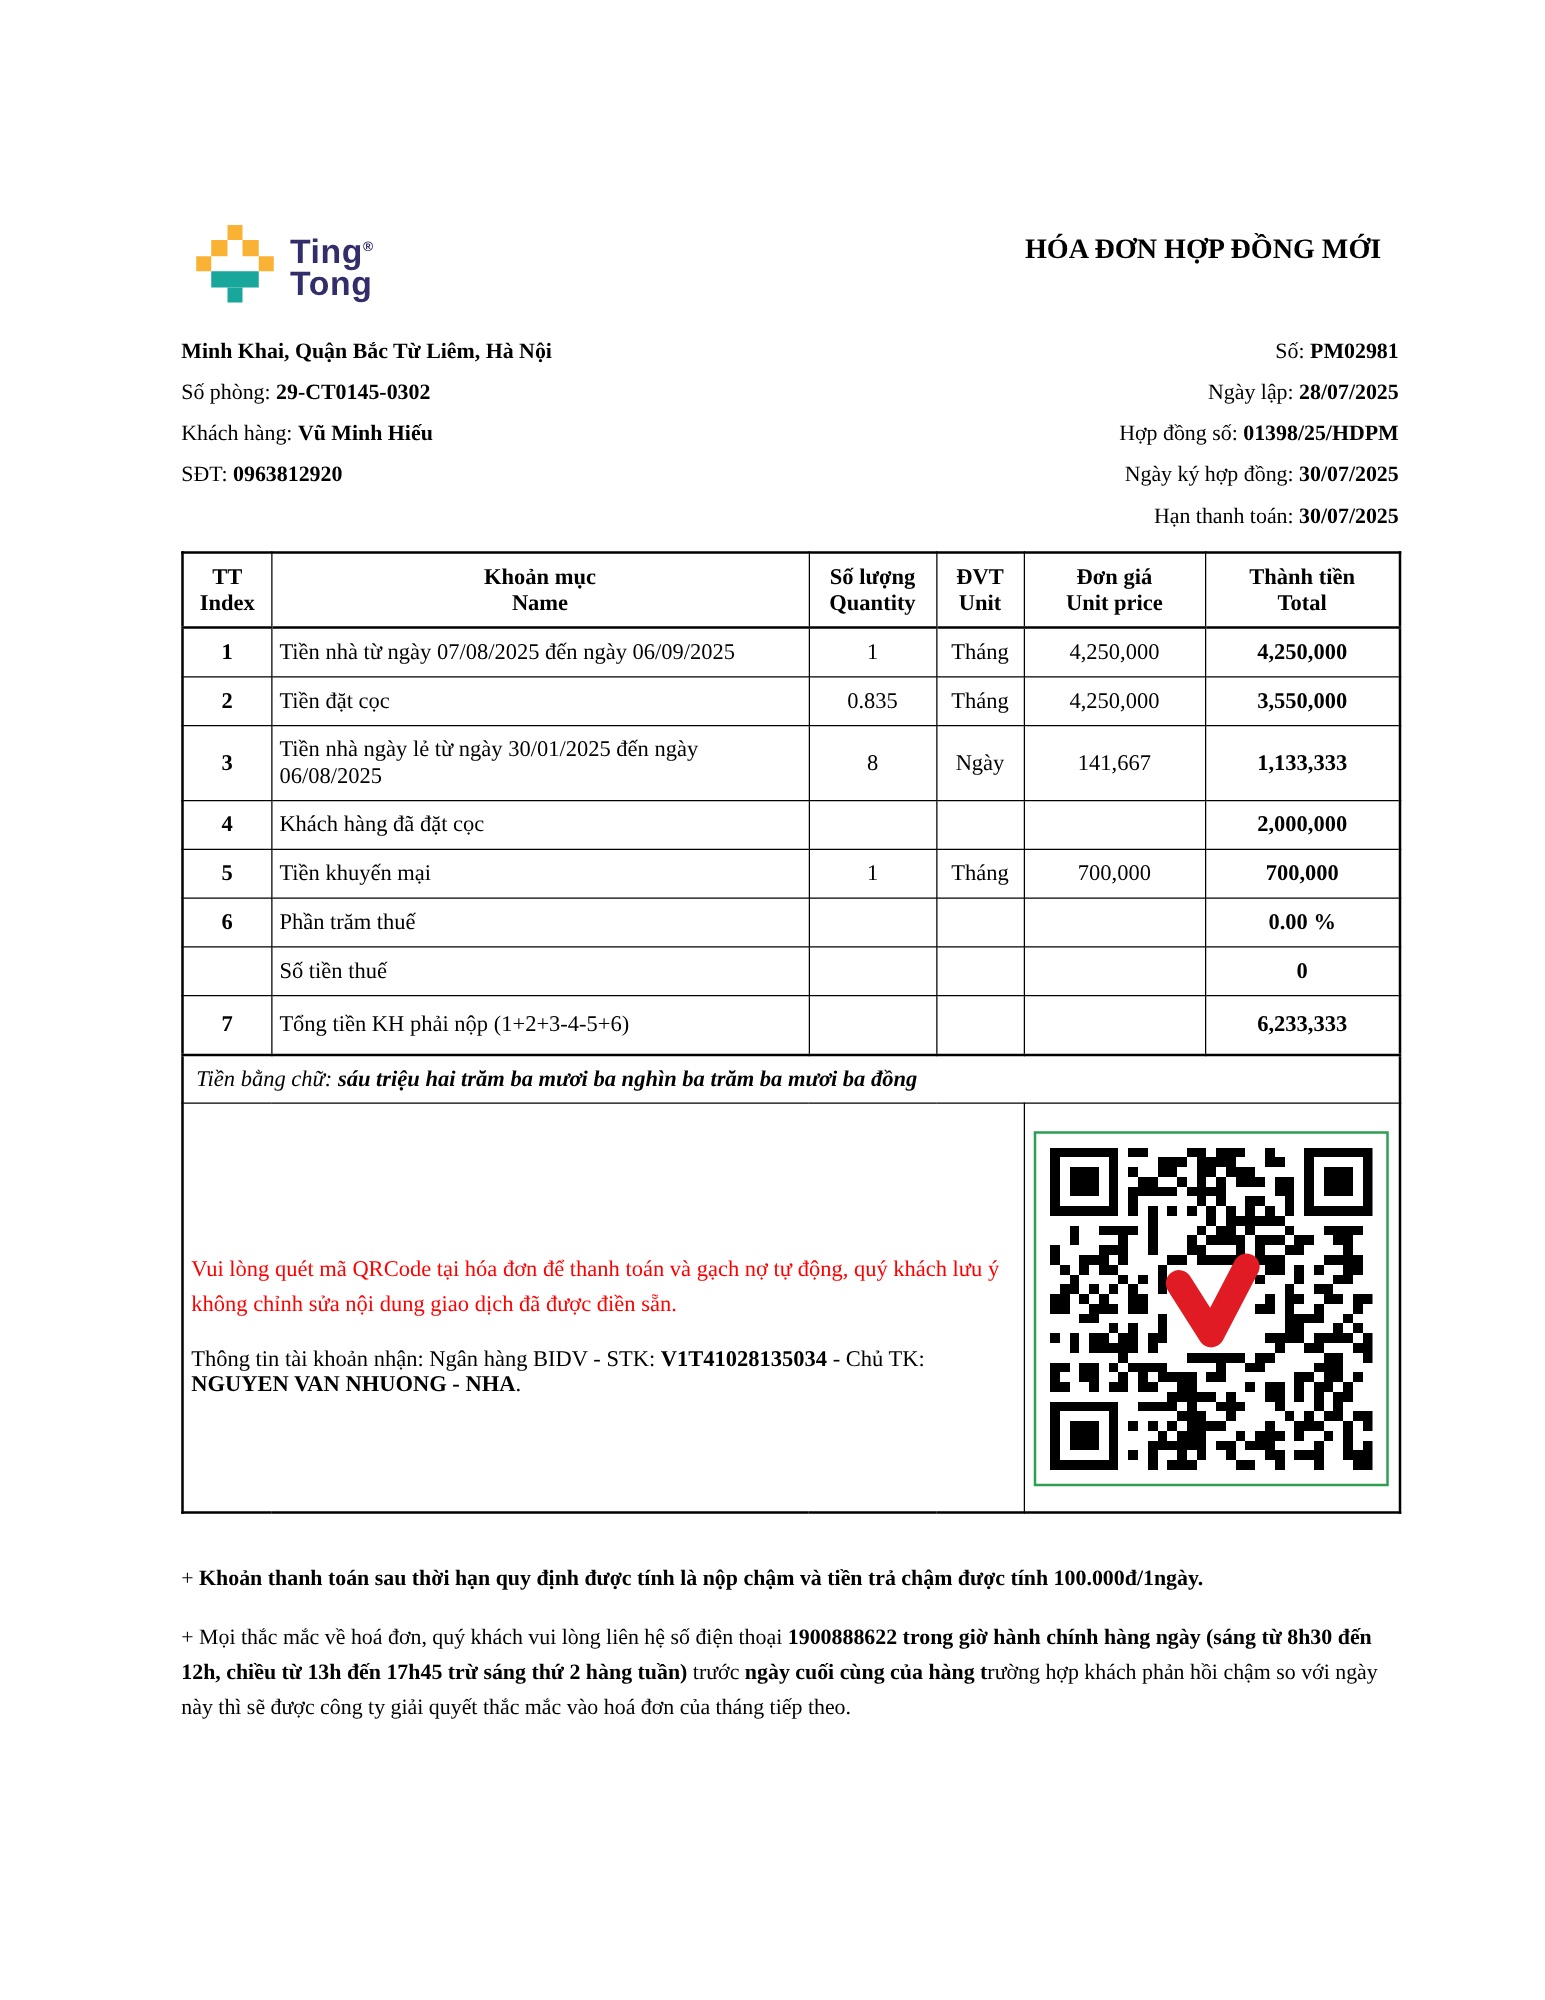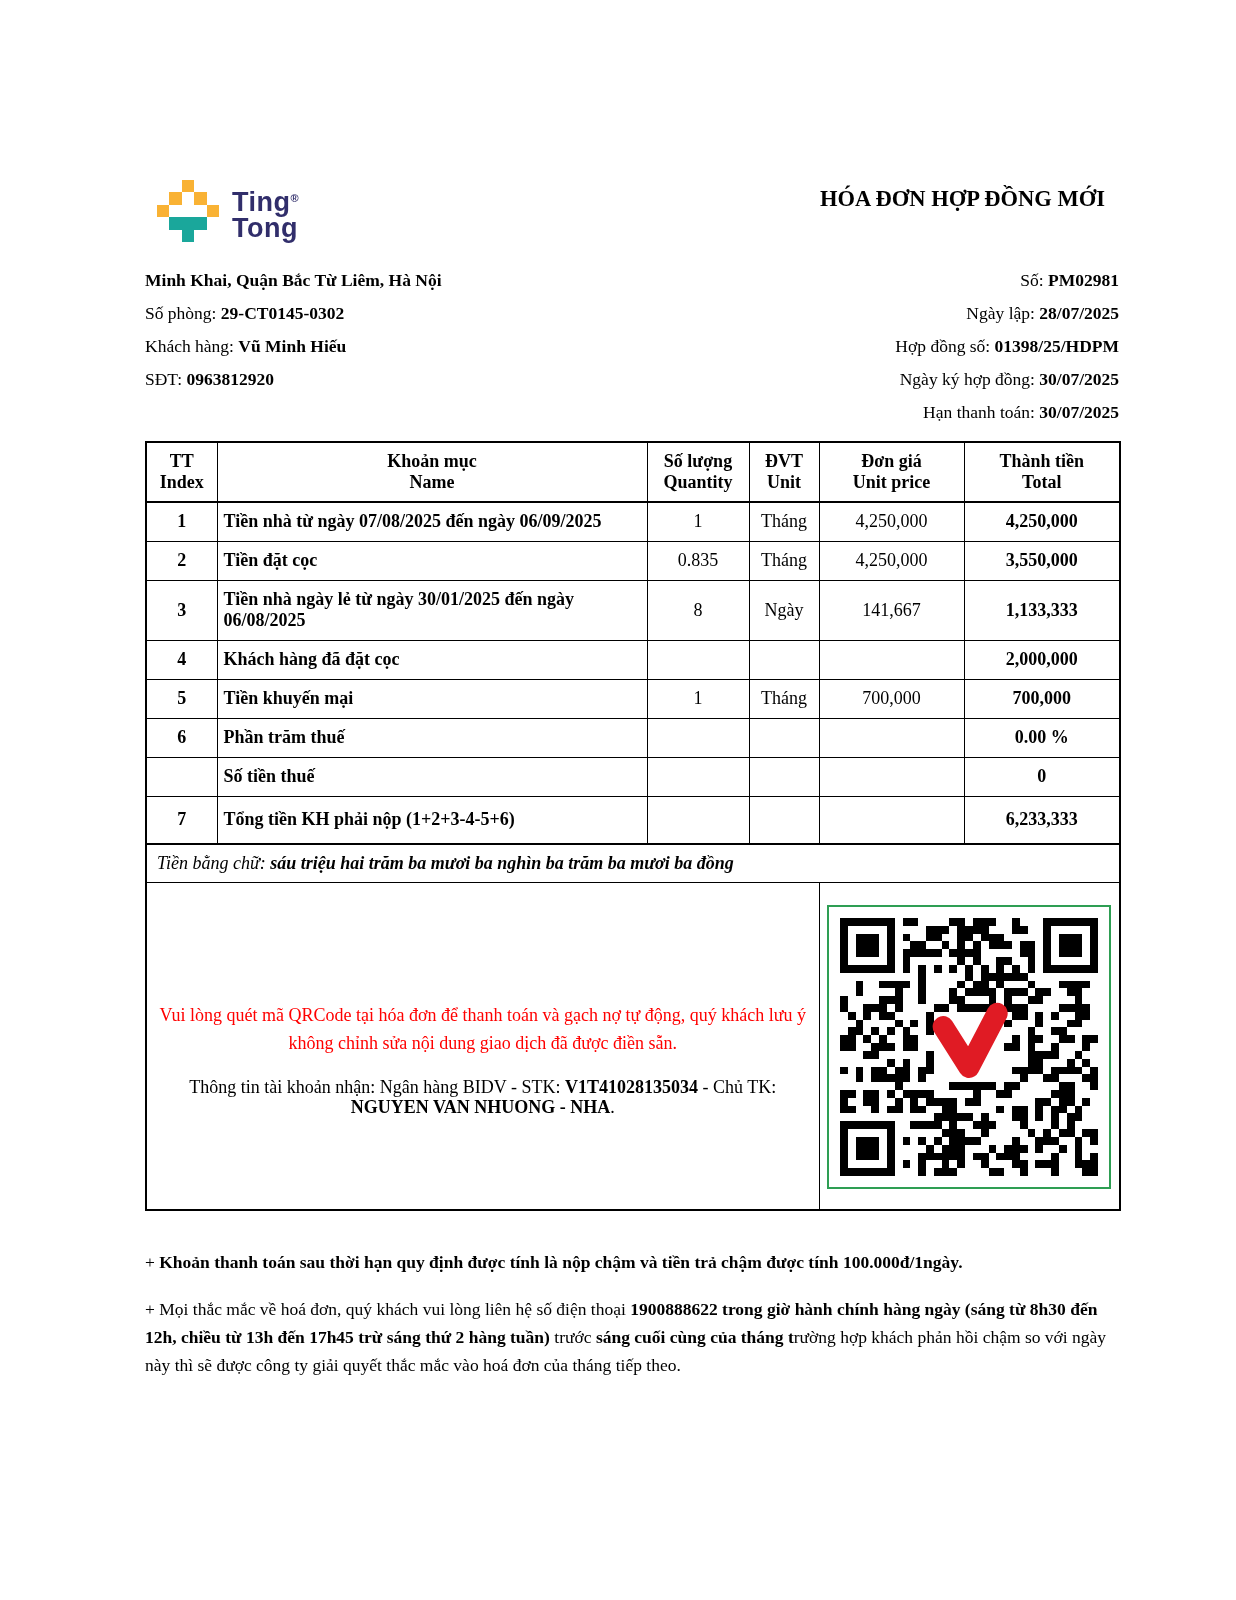--- a/index.html
+++ b/index.html
@@ -51,29 +51,29 @@
   }
   table.invoice th,table.invoice td{
     border:1px solid #000;vertical-align:middle;
     font-size:18px;padding:4px 6px;
   }
   table.invoice{border:2px solid #000;}
   table.invoice th{border-bottom:2px solid #000;font-weight:bold;text-align:center;height:60px;padding:2px;}
   .col-index{width:71px;} .col-name{width:430px;} .col-qty{width:102px;}
   .col-unit{width:70px;} .col-price{width:145px;} .col-total{width:156px;}
   td.c-index{text-align:center;font-weight:bold;}
-  td.c-name{text-align:left;padding-left:10px;padding-right:10px;font-weight:bold;}
+  td.c-name{text-align:left;padding-left:10px;padding-right:10px;}
   td.c-qty,td.c-unit,td.c-price{text-align:center;}
   td.c-total{text-align:center;font-weight:bold;}
   tr.r-norm{height:39px;} tr.r-tall{height:60px;} tr.r-last{height:48px;}
   tr.words-row td{border-top:2px solid #000;height:38px;font-style:italic;padding-left:10px;}
   tr.words-row b{font-style:italic;}
   
   tr.qr-row{height:328px;}
-  td.qr-text-cell{padding:14px 16px;vertical-align:middle;text-align:center;}
+  td.qr-text-cell{padding:14px 16px;vertical-align:middle;}
   .red-note{color:var(--alert-red);line-height:28px;margin-bottom:20px;margin-top:26px;}
   .account-info{line-height:20px;}
   td.qr-cell{padding:4px;vertical-align:middle;text-align:center;}
   .qr-frame{
     display:inline-block;border:2px solid var(--qr-border-green);
     background:#fff;padding:11px;line-height:0;margin-top:2px;
   }
   .qr-frame svg{width:258px;height:258px;}
   
   .notes{position:absolute;left:145px;top:1240px;width:982px;}
@@ -721,17 +721,17 @@
       </td>
     </tr>
   </tbody>
     </table>
 
   <div class="notes">
     <p class="note-p1">
       <span>+ </span><b>Khoản thanh toán sau thời hạn quy định được tính là nộp chậm và tiền trả chậm được tính 100.000đ/1ngày.</b>
     </p>
     <p class="note-p2">
-      <span>+ Mọi thắc mắc về hoá đơn, quý khách vui lòng liên hệ số điện thoại </span><b>1900888622 trong giờ hành chính hàng ngày (sáng từ 8h30 đến 12h, chiều từ 13h đến 17h45 trừ sáng thứ 2 hàng tuần)</b><span> trước </span><b>sáng cuối cùng của tháng t</b><span>rường hợp khách phản hồi chậm so với ngày này thì sẽ được công ty giải quyết thắc mắc vào hoá đơn của tháng tiếp theo.</span>
+      <span>+ Mọi thắc mắc về hoá đơn, quý khách vui lòng liên hệ số điện thoại </span><b>1900888622 trong giờ hành chính hàng ngày (sáng từ 8h30 đến 12h, chiều từ 13h đến 17h45 trừ sáng thứ 2 hàng tuần)</b><span> trước </span><b>ngày cuối cùng của hàng t</b><span>rường hợp khách phản hồi chậm so với ngày này thì sẽ được công ty giải quyết thắc mắc vào hoá đơn của tháng tiếp theo.</span>
     </p>
   </div>
 
 </div>
 
 </body></html>

